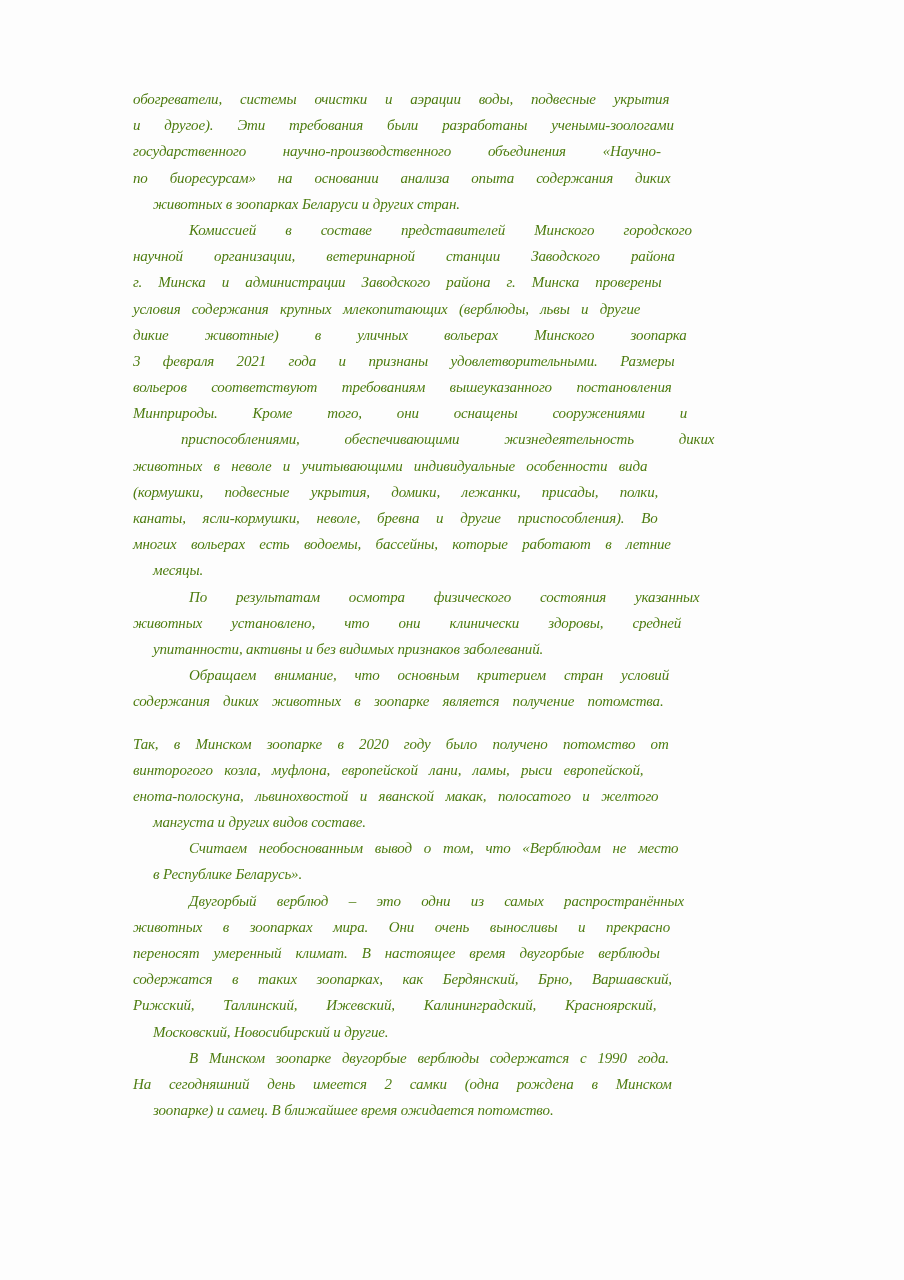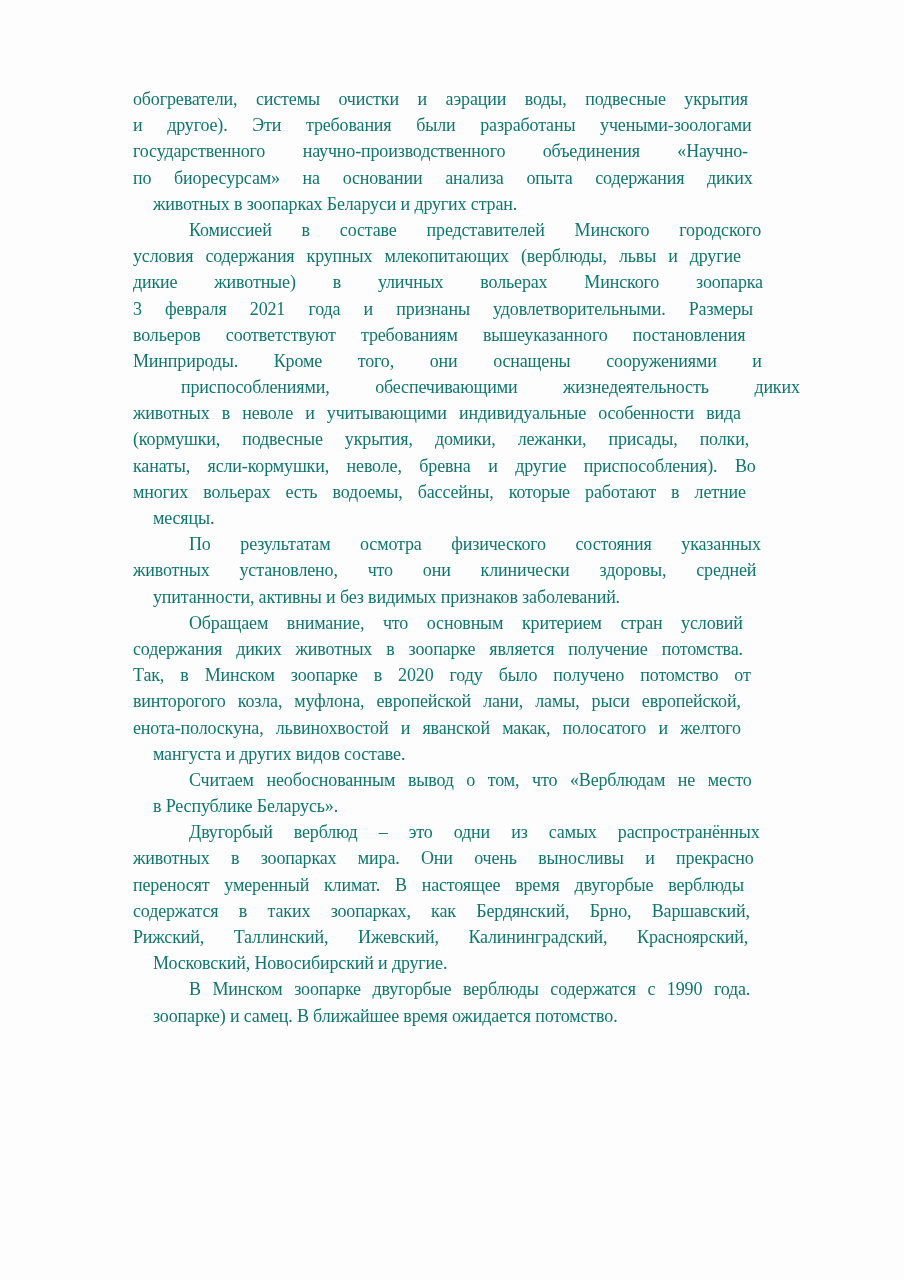--- a/index.html
+++ b/index.html
@@ -13,25 +13,26 @@
     position: relative;
     overflow: hidden;
     background: #fdfdfd;
   }
   .page {
     position: absolute;
     left: 133px;
     top: 86px;
     width: 711px;
     font-family: "Liberation Serif", serif;
-    font-size: 18px;
+    font-size: 15px;
     line-height: 26.2px;
-    color: #0f766e;
+    color: #4d7c0f;
     text-align: justify;
     letter-spacing: -0.15px;
+    font-style: italic;
   }
   .para {
     margin: 0;
     padding: 0;
     text-align: justify;
     hyphens: none;
   }
   .line {
     display: block;
     text-align: justify;
@@ -53,54 +54,57 @@
 <div class="page" id="doc">
     <div class="para">
       <span class="line" style="display: block; word-spacing: 14.2746px; text-align-last: left;">обогреватели, системы очистки и аэрации воды, подвесные укрытия</span>
       <span class="line" style="display: block; word-spacing: 20.375px; text-align-last: left;">и другое). Эти требования были разработаны учеными-зоологами</span>
       <span class="line" style="display: block; word-spacing: 33.1302px; text-align-last: left;">государственного научно-производственного объединения «Научно-</span>
       <span class="line" style="display: block; word-spacing: 18.3929px; text-align-last: left;">по биоресурсам» на основании анализа опыта содержания диких</span>
       <span class="line last" style="display: block;">животных в зоопарках Беларуси и других стран.</span>
     </div>
     <div class="para">
       <span class="line first-indent" style="display: block; word-spacing: 25.5531px; text-align-last: left;">Комиссией в составе представителей Минского городского</span>
+      <span class="line" style="display: block; word-spacing: 27.5375px; text-align-last: left;">научной организации, ветеринарной станции Заводского района</span>
+      <span class="line" style="display: block; word-spacing: 12.5684px; text-align-last: left;">г. Минска и администрации Заводского района г. Минска проверены</span>
       <span class="line" style="display: block; word-spacing: 7.71652px; text-align-last: left;">условия содержания крупных млекопитающих (верблюды, львы и другие</span>
       <span class="line" style="display: block; word-spacing: 32.5469px; text-align-last: left;">дикие животные) в уличных вольерах Минского зоопарка</span>
       <span class="line" style="display: block; word-spacing: 18.875px; text-align-last: left;">3 февраля 2021 года и признаны удовлетворительными. Размеры</span>
       <span class="line" style="display: block; word-spacing: 20.8398px; text-align-last: left;">вольеров соответствуют требованиям вышеуказанного постановления</span>
       <span class="line" style="display: block; word-spacing: 31.2969px; text-align-last: left;">Минприроды. Кроме того, они оснащены сооружениями и</span>
       <span class="line" style="display: block; word-spacing: 41.3333px; text-align-last: left; margin-left: 48px;">приспособлениями, обеспечивающими жизнедеятельность диких</span>
       <span class="line" style="display: block; word-spacing: 7.77902px; text-align-last: left;">животных в неволе и учитывающими индивидуальные особенности вида</span>
       <span class="line" style="display: block; word-spacing: 17.763px; text-align-last: left;">(кормушки, подвесные укрытия, домики, лежанки, присады, полки,</span>
       <span class="line" style="display: block; word-spacing: 13.1875px; text-align-last: left;">канаты, ясли-кормушки, неволе, бревна и другие приспособления). Во</span>
       <span class="line" style="display: block; word-spacing: 10.7891px; text-align-last: left;">многих вольерах есть водоемы, бассейны, которые работают в летние</span>
       <span class="line last" style="display: block;">месяцы.</span>
     </div>
     <div class="para">
       <span class="line first-indent" style="display: block; word-spacing: 25.2719px; text-align-last: left;">По результатам осмотра физического состояния указанных</span>
       <span class="line" style="display: block; word-spacing: 25.5703px; text-align-last: left;">животных установлено, что они клинически здоровы, средней</span>
       <span class="line last" style="display: block;">упитанности, активны и без видимых признаков заболеваний.</span>
     </div>
     <div class="para">
       <span class="line first-indent" style="display: block; word-spacing: 14.3073px; text-align-last: left;">Обращаем внимание, что основным критерием стран условий</span>
       <span class="line" style="display: block; word-spacing: 9.68973px; text-align-last: left;">содержания диких животных в зоопарке является получение потомства.</span>
-      <span class="line" style="display: block; word-spacing: 11.7328px; text-align-last: left;">Так, в Минском зоопарке в 2020 году было получено потомство от</span>
+      <span class="line" style="display: block; word-spacing: 11.7328px; text-align-last: left; margin-top: 16px;">Так, в Минском зоопарке в 2020 году было получено потомство от</span>
       <span class="line" style="display: block; word-spacing: 7.76339px; text-align-last: left;">винторогого козла, муфлона, европейской лани, ламы, рыси европейской,</span>
       <span class="line" style="display: block; word-spacing: 7.94643px; text-align-last: left;">енота-полоскуна, львинохвостой и яванской макак, полосатого и желтого</span>
       <span class="line last" style="display: block;">мангуста и других видов составе.</span>
     </div>
     <div class="para">
       <span class="line first-indent" style="display: block; word-spacing: 8.28516px; text-align-last: left;">Считаем необоснованным вывод о том, что «Верблюдам не место</span>
       <span class="line last" style="display: block;">в Республике Беларусь».</span>
     </div>
     <div class="para">
       <span class="line first-indent" style="display: block; word-spacing: 16.8013px; text-align-last: left;">Двугорбый верблюд – это одни из самых распространённых</span>
       <span class="line" style="display: block; word-spacing: 17.0391px; text-align-last: left;">животных в зоопарках мира. Они очень выносливы и прекрасно</span>
       <span class="line" style="display: block; word-spacing: 10.5067px; text-align-last: left;">переносят умеренный климат. В настоящее время двугорбые верблюды</span>
       <span class="line" style="display: block; word-spacing: 16.0357px; text-align-last: left;">содержатся в таких зоопарках, как Бердянский, Брно, Варшавский,</span>
       <span class="line" style="display: block; word-spacing: 25.2578px; text-align-last: left;">Рижский, Таллинский, Ижевский, Калининградский, Красноярский,</span>
       <span class="line last" style="display: block;">Московский, Новосибирский и другие.</span>
     </div>
     <div class="para">
       <span class="line first-indent" style="display: block; word-spacing: 7.27734px; text-align-last: left;">В Минском зоопарке двугорбые верблюды содержатся с 1990 года.</span>
+      <span class="line" style="display: block; word-spacing: 14.2656px; text-align-last: left;">На сегодняшний день имеется 2 самки (одна рождена в Минском</span>
       <span class="line last" style="display: block;">зоопарке) и самец. В ближайшее время ожидается потомство.</span>
     </div>
   </div>
 
 </body></html>

